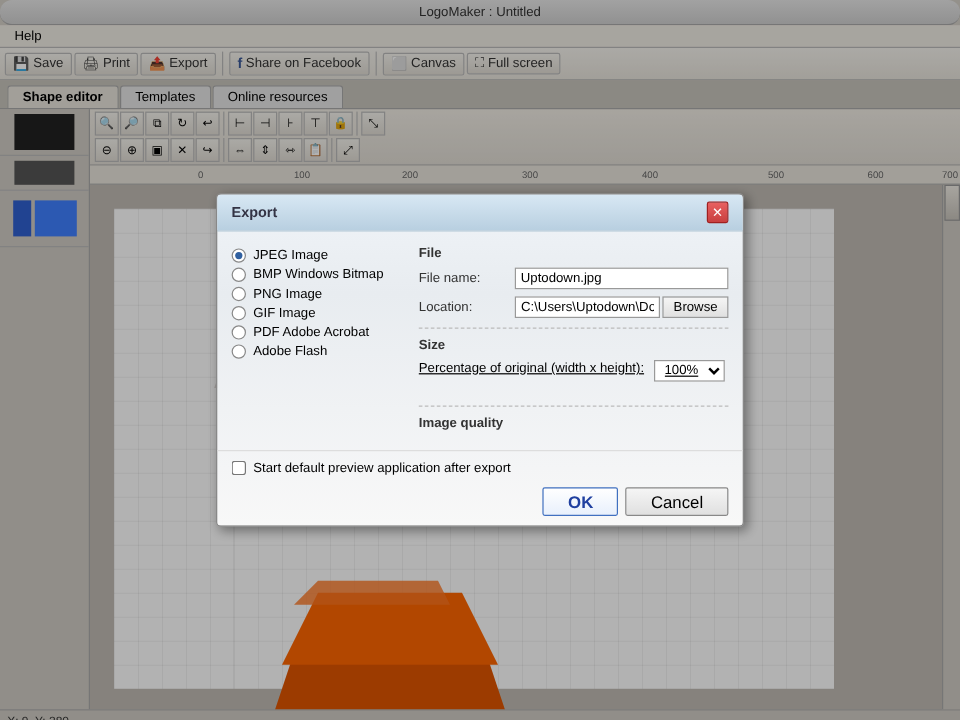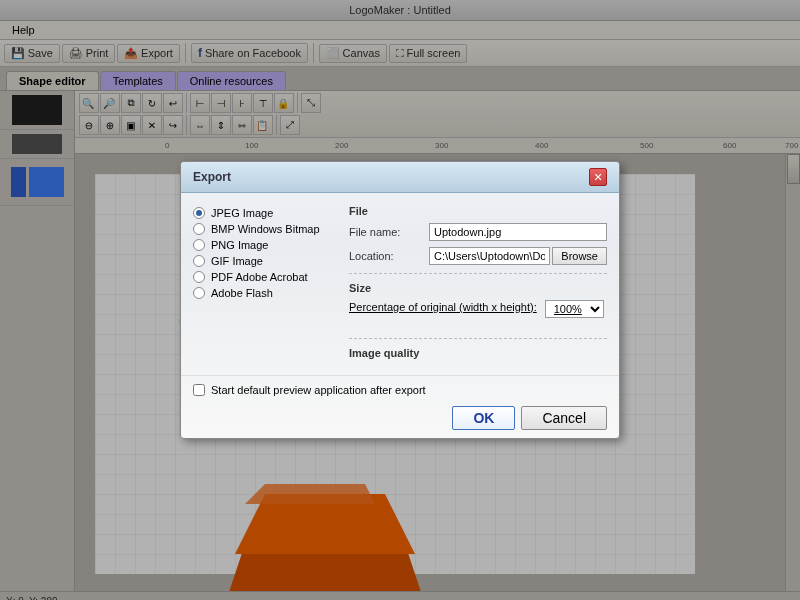--- a/index.html
+++ b/index.html
@@ -6,20 +6,21 @@
     body { font-family: 'Segoe UI', Tahoma, Arial, sans-serif; font-size: 11px; background: #d4d0c8; width: 800px; height: 600px; overflow: hidden; }
 
     
     #title-bar {
       background: linear-gradient(to bottom, #e8e8e8, #d0d0d0);
       text-align: center;
       padding: 4px 0;
       font-size: 11px;
       color: #333;
       border-bottom: 1px solid #aaa;
+      border-radius: 10px;
     }
 
     
     #menu-bar {
       background: #f0ece4;
       padding: 3px 6px;
       font-size: 11px;
       border-bottom: 1px solid #bbb;
     }
 
@@ -51,21 +52,21 @@
     
     #tab-bar {
       background: #c8c4bc;
       padding: 4px 6px 0;
       display: flex;
       gap: 1px;
       border-bottom: 1px solid #aaa;
     }
     .tab {
       padding: 3px 12px;
-      background: #c4b5fd;
+      background: #e5e5e5;
       border: 1px solid #aaa;
       border-bottom: none;
       cursor: pointer;
       font-size: 11px;
       border-radius: 3px 3px 0 0;
     }
     .tab.active {
       background: #e8e4dc;
       font-weight: bold;
       text-align: center;

